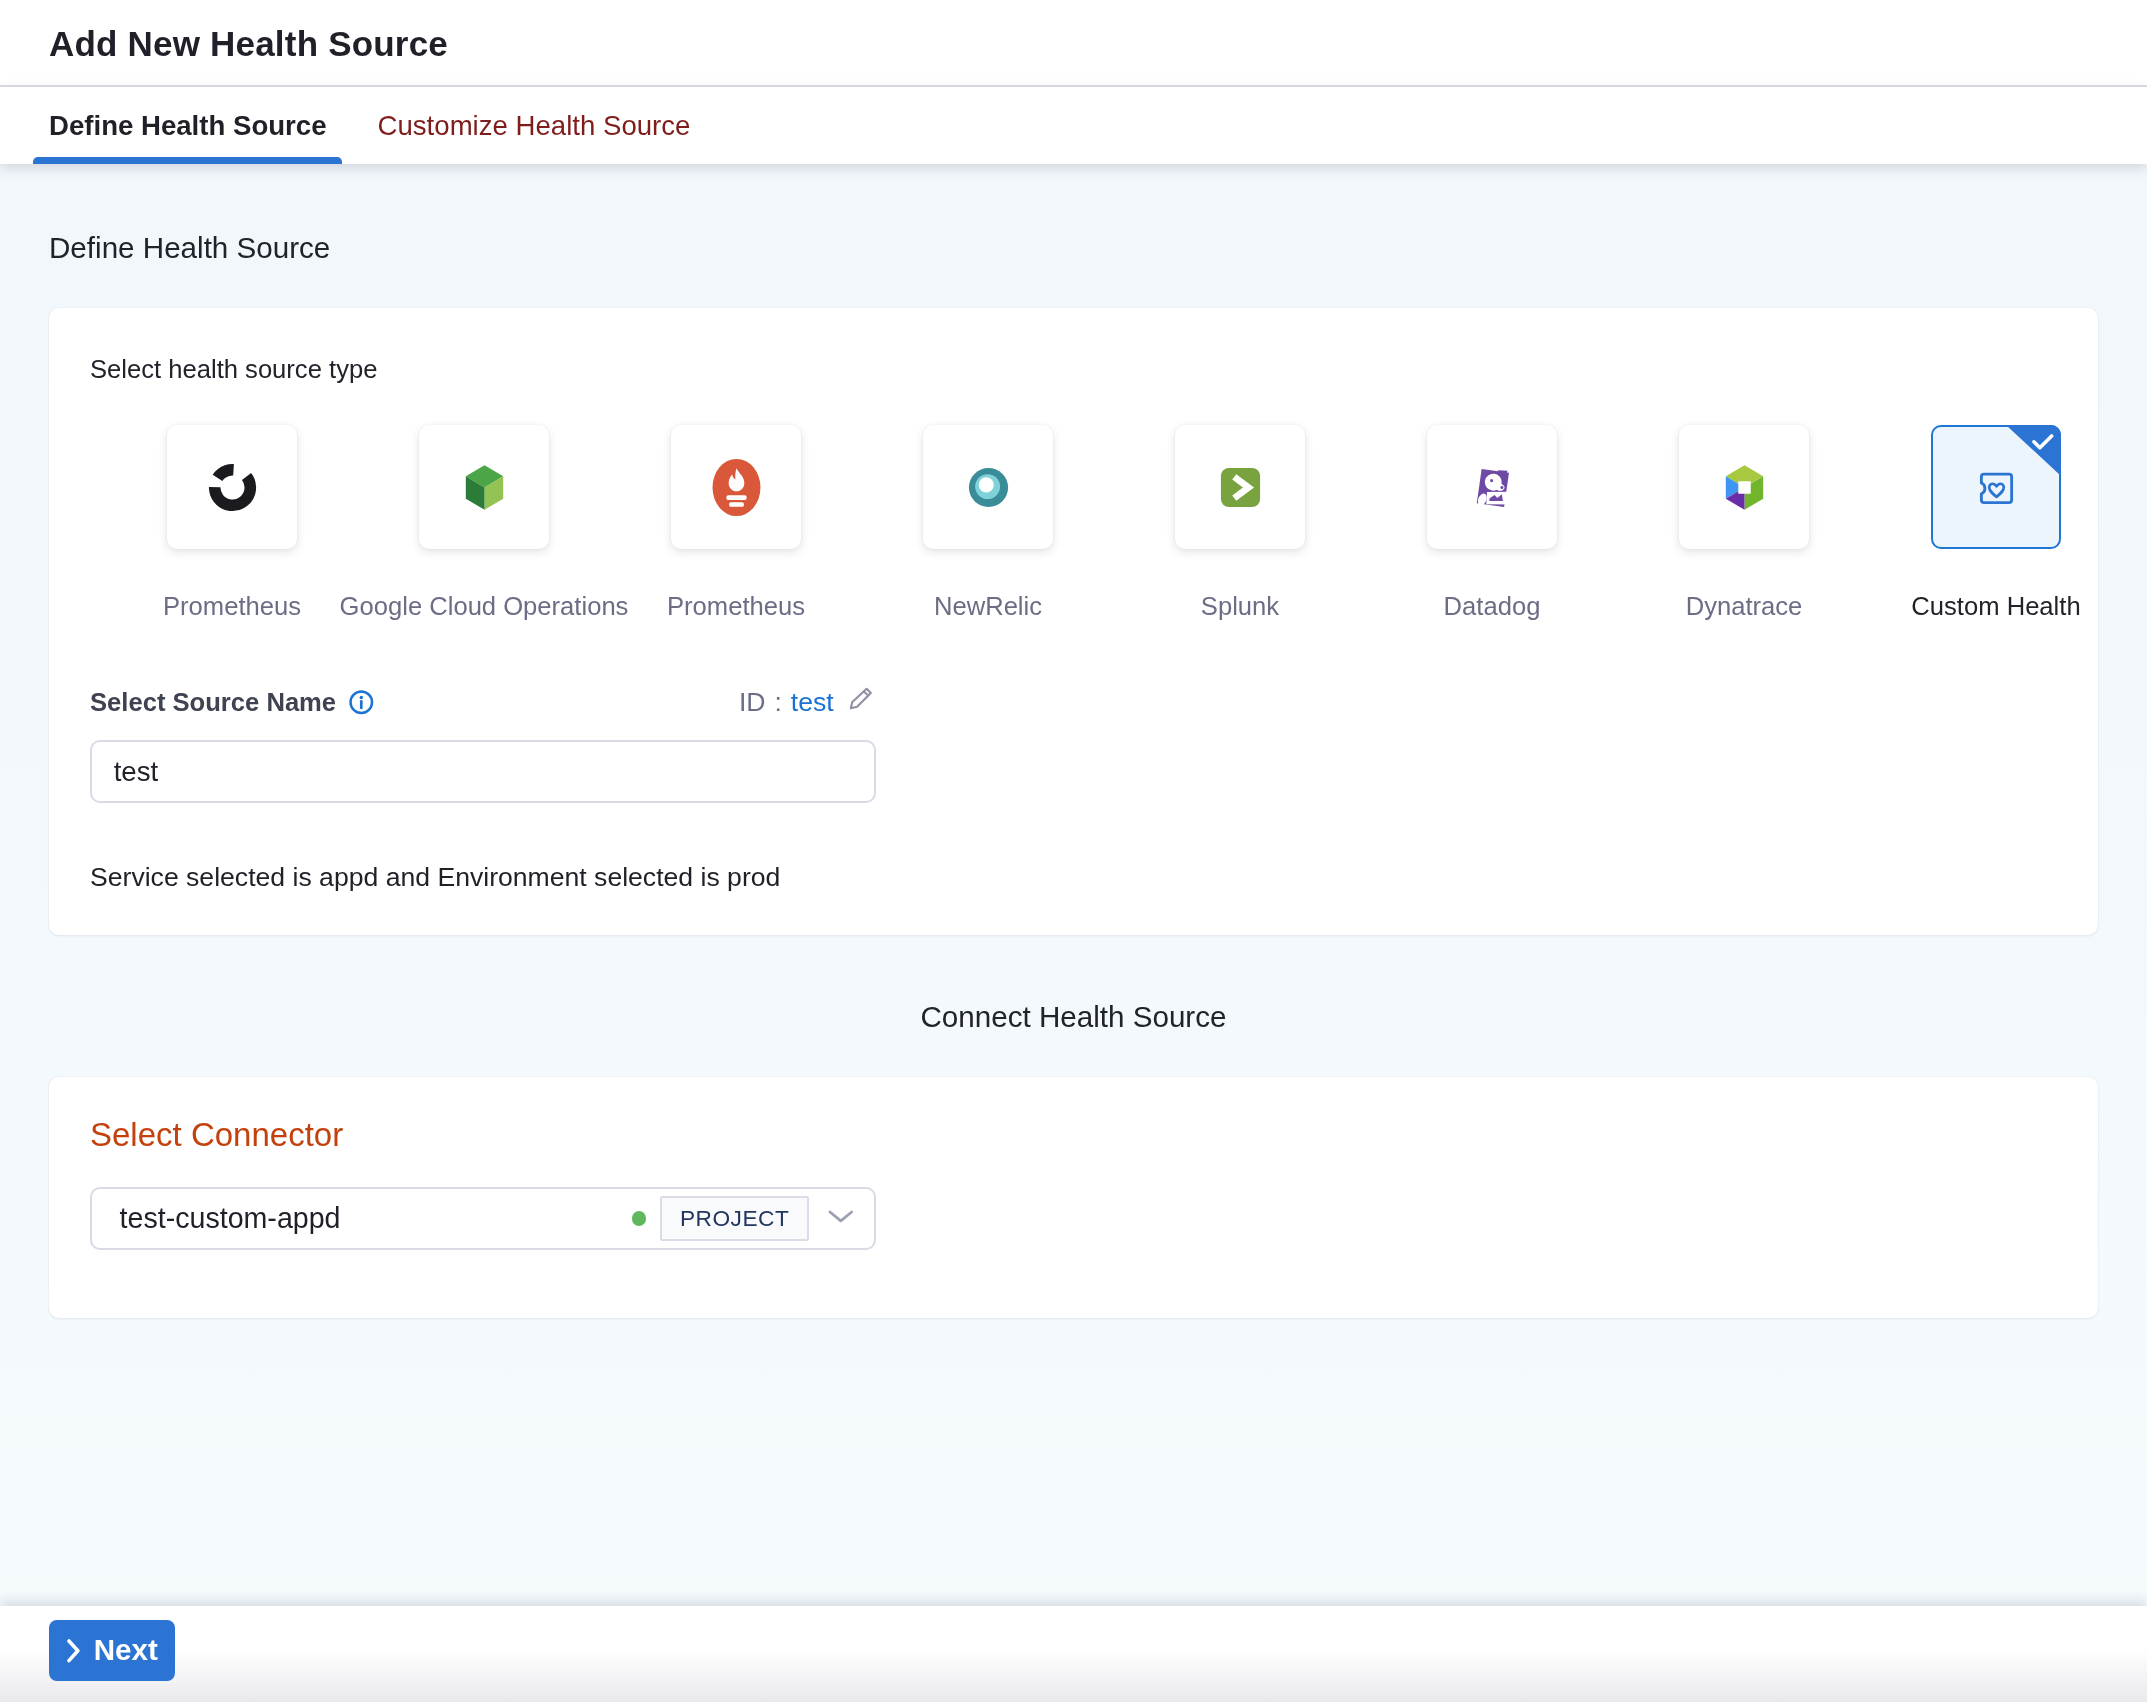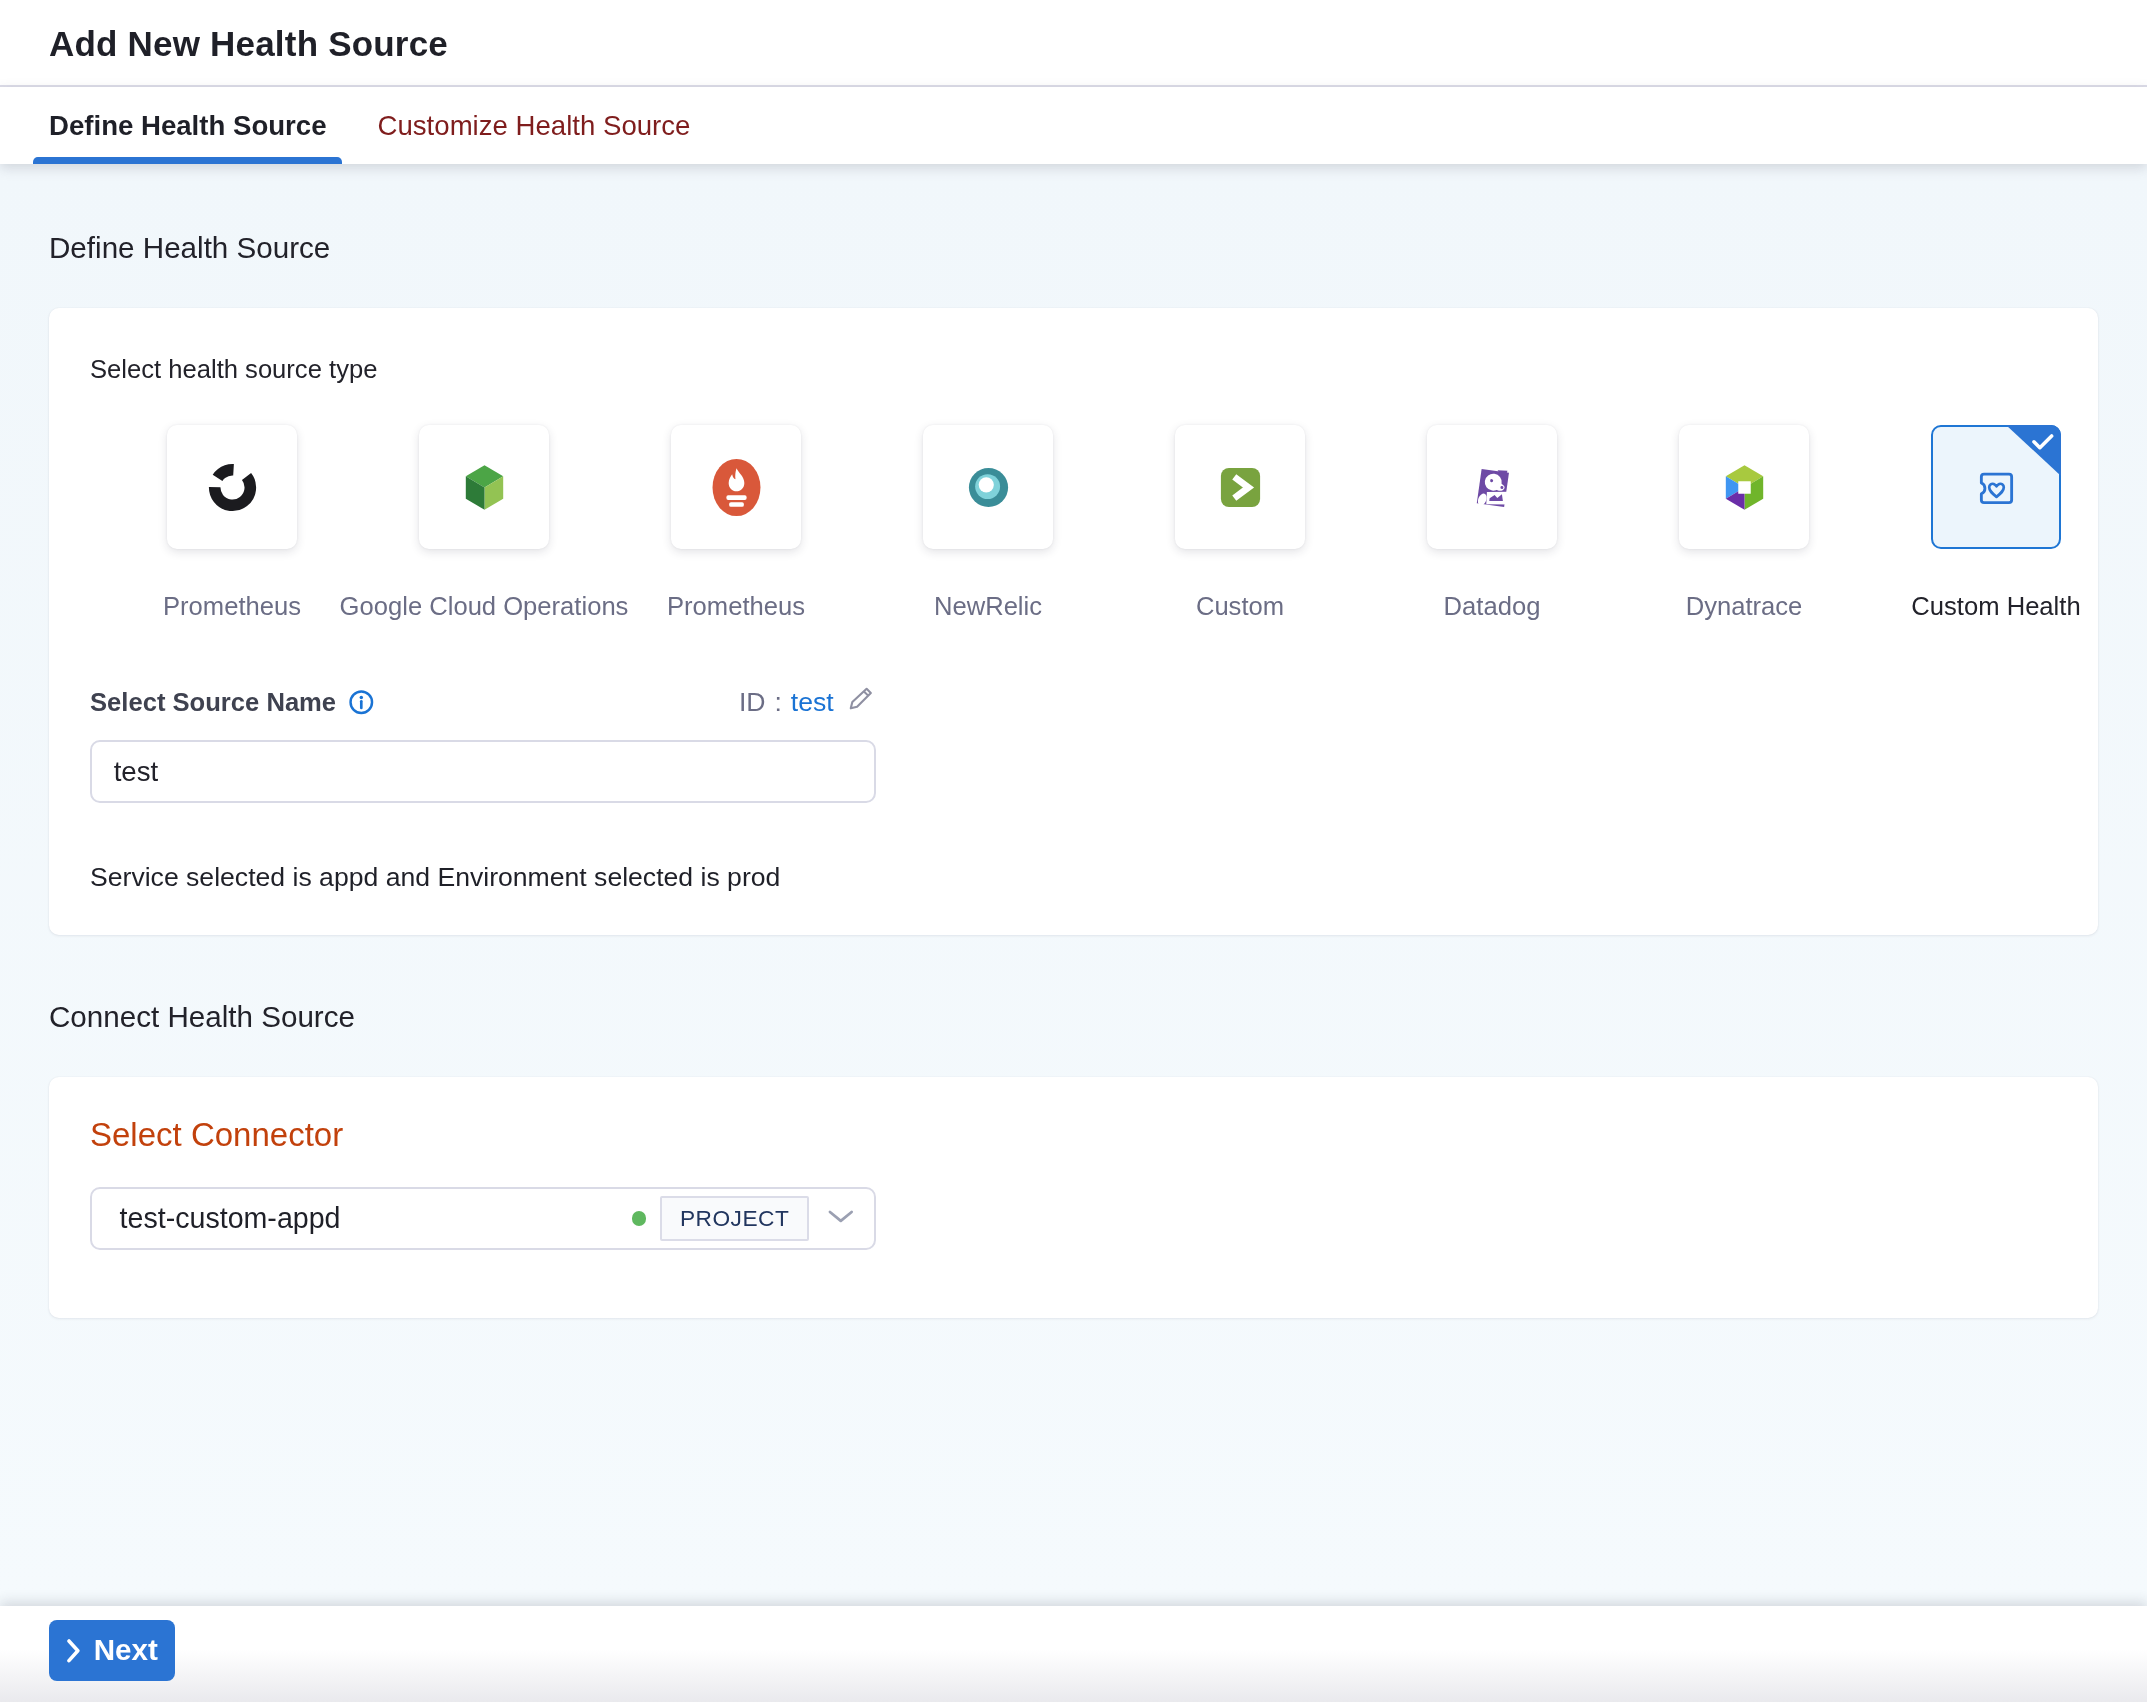--- a/index.html
+++ b/index.html
@@ -19,21 +19,21 @@
          display:flex; align-items:center; }
   .tab.active { font-weight:700; color:#1f2028; }
   .tab.active::after { content:""; position:absolute; left:-15.8px; right:-15.8px; bottom:0;
          height:6.9px; background:#2b74d3; border-radius:4.9px 4.9px 0 0; }
 
   
   .content { height:1442px; background:linear-gradient(180deg,#f1f7fb 0%,#f5fafd 100%);
              padding:0 49px; overflow:hidden; }
   h2.section { font-size:29.6px; font-weight:400; color:#22222a; }
   .section-define { padding-top:67px; }
-  .section-connect { margin-top:65px; }
+  .section-connect { margin-top:65px;text-align:center; }
 
   .card { background:#fff; border-radius:9.9px; margin-top:43px;
           box-shadow:0 1px 3px rgba(40,41,61,.08), 0 0 2px rgba(40,41,61,.06); }
   .card-define { height:627px; padding-top:47px; }
   .card-connect { height:241px; padding:39px 41px 0; }
 
   .field-label { font-size:25.6px; color:#22222a; margin-left:41px; }
 
   
   .tiles { display:flex; gap:122px; margin:41px 0 0 118px; }
@@ -152,21 +152,21 @@
           <div class="source-label">NewRelic</div>
         </div>
 
         <div class="source">
           <div class="tile">
             <svg width="57" height="57" viewBox="0 0 64 64">
               <rect x="10" y="10" width="44" height="44" rx="9" fill="#79a33f"></rect>
               <path d="M25 20 L41 32 L25 44" stroke="#fff" stroke-width="7.5" fill="none"></path>
             </svg>
           </div>
-          <div class="source-label">Custom</div>
+          <div class="source-label">Splunk</div>
         </div>
 
         <div class="source">
           <div class="tile">
             <svg width="57" height="57" viewBox="0 0 64 64">
               <g transform="rotate(8 32 32)">
                 <rect x="17" y="13" width="31" height="39" fill="#6e4aa5"></rect>
                 <circle cx="32" cy="26" r="9.5" fill="#fff"></circle>
                 <path d="M35 12 l11 -1 -2 12 z" fill="#6e4aa5"></path>
                 <ellipse cx="39.5" cy="30.5" rx="6" ry="4" fill="#fff"></ellipse>

